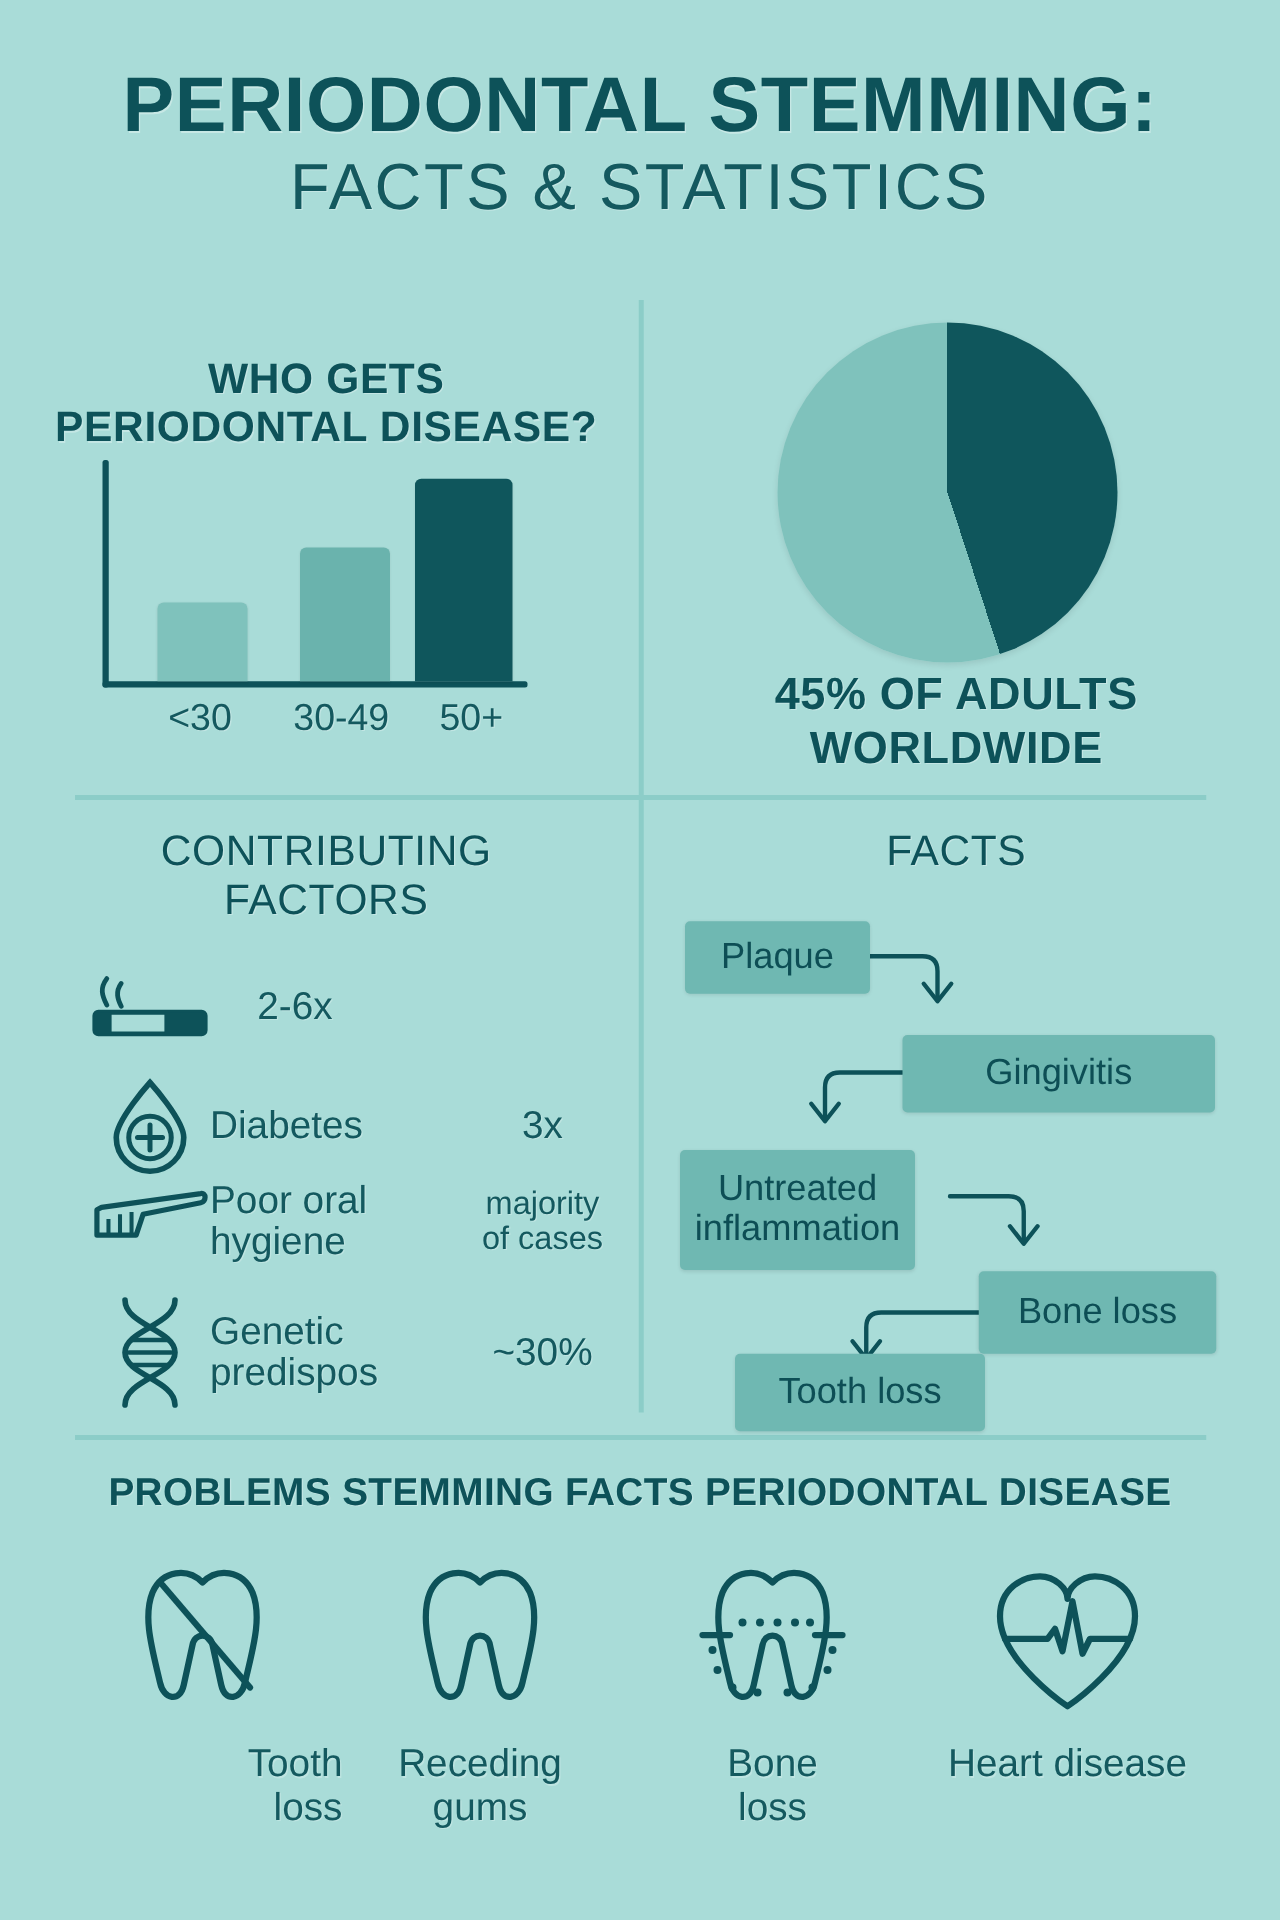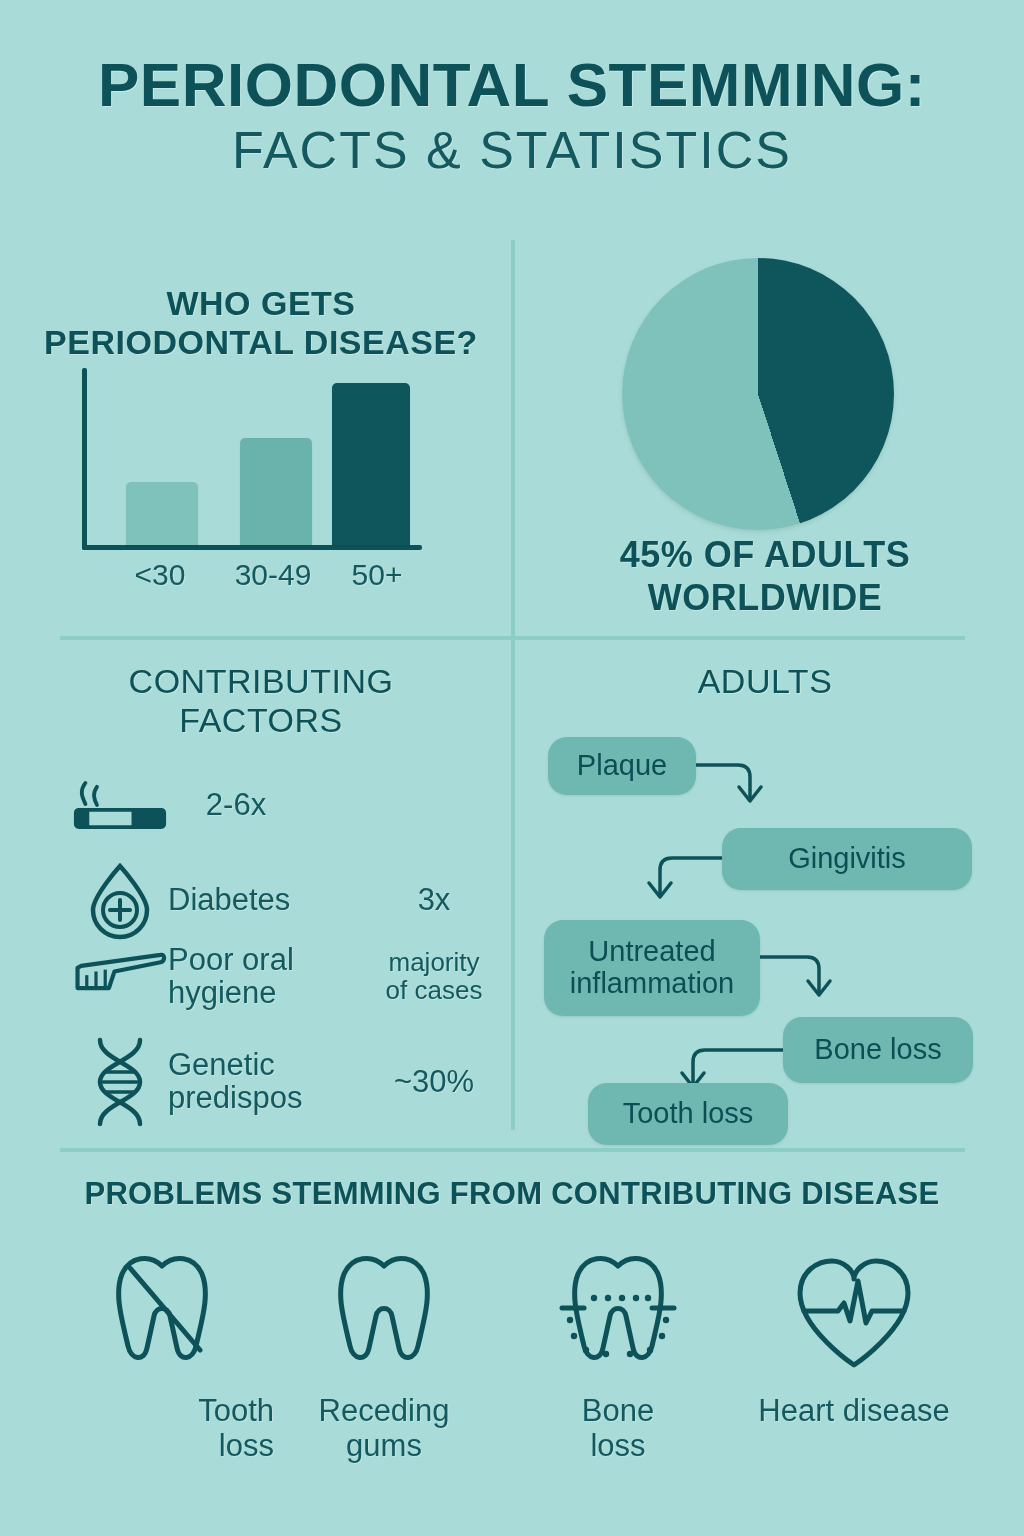--- a/index.html
+++ b/index.html
@@ -62,21 +62,21 @@
   .factor-row{position:absolute;left:0;width:430px;display:flex;align-items:center;}
   .factor-icon{width:96px;flex:0 0 96px;display:flex;align-items:center;justify-content:center;}
   .factor-name{flex:1;font-size:31px;color:#14595f;line-height:1.06;text-shadow:1px 1px 0 rgba(255,255,255,.25);}
   .factor-val{width:136px;flex:0 0 136px;text-align:center;font-size:31px;color:#14595f;
               line-height:1.06;text-shadow:1px 1px 0 rgba(255,255,255,.25);}
   .factor-val.small{font-size:26px;}
 
   
   .flow{position:absolute;left:520px;top:725px;width:490px;height:400px;}
   .flow-box{
-    position:absolute;background:#6fb8b2;border-radius:19px;
+    position:absolute;background:#6fb8b2;border-radius:4px;
     display:flex;align-items:center;justify-content:center;
     color:#0d4e55;font-size:29px;line-height:1.1;text-align:center;
     box-shadow:0 1px 3px rgba(0,0,0,.10);
     padding:0 14px;box-sizing:border-box;
   }
   .flow-svg{position:absolute;left:0;top:0;width:490px;height:400px;pointer-events:none;}
 
   
   .problems-head{
     position:absolute;left:0;top:1176px;width:1024px;text-align:center;
@@ -186,48 +186,48 @@
           <line x1="24" y1="58" x2="52" y2="58" stroke="#0d5259" stroke-width="3.5" stroke-linecap="round"></line>
         </svg>
       </div>
       <div class="factor-name" style="white-space:pre-line;">Genetic
 predispos</div>
       <div class="factor-val">~30%</div>
     </div>
   </div>
 
   <div class="quad-head" style="left:520px;top:662px;width:490px;font-size:34px;font-weight:400;">
-    <div>ADULTS</div>
+    <div>FACTS</div>
   </div>
 
   <div class="flow">
     <svg class="flow-svg" viewBox="0 0 490 400">
 
       <path d="M175 40 L218 40 Q230 40 230 52 L230 72" fill="none" stroke="#0d5259" stroke-width="3.5" stroke-linecap="round"></path>
       <path d="M219 62 L230 76 L241 62" fill="none" stroke="#0d5259" stroke-width="3.5" stroke-linecap="round" stroke-linejoin="round"></path>
 
       <path d="M202 133 L152 133 Q140 133 140 145 L140 168" fill="none" stroke="#0d5259" stroke-width="3.5" stroke-linecap="round"></path>
       <path d="M129 158 L140 172 L151 158" fill="none" stroke="#0d5259" stroke-width="3.5" stroke-linecap="round" stroke-linejoin="round"></path>
 
       <path d="M240 232 L287 232 Q299 232 299 244 L299 266" fill="none" stroke="#0d5259" stroke-width="3.5" stroke-linecap="round"></path>
       <path d="M288 256 L299 270 L310 256" fill="none" stroke="#0d5259" stroke-width="3.5" stroke-linecap="round" stroke-linejoin="round"></path>
 
       <path d="M263 325 L185 325 Q173 325 173 337 L173 358" fill="none" stroke="#0d5259" stroke-width="3.5" stroke-linecap="round"></path>
       <path d="M162 348 L173 362 L184 348" fill="none" stroke="#0d5259" stroke-width="3.5" stroke-linecap="round" stroke-linejoin="round"></path>
     </svg>
 
     <div class="flow-box" style="left:28px;top:12px;width:148px;height:58px;">Plaque</div>
     <div class="flow-box" style="left:202px;top:103px;width:250px;height:62px;">Gingivitis</div>
-    <div class="flow-box" style="left:24px;top:195px;width:216px;height:96px;white-space:pre-line;">Untreated
+    <div class="flow-box" style="left:24px;top:195px;width:188px;height:96px;white-space:pre-line;">Untreated
 inflammation</div>
     <div class="flow-box" style="left:263px;top:292px;width:190px;height:66px;">Bone loss</div>
     <div class="flow-box" style="left:68px;top:358px;width:200px;height:62px;">Tooth loss</div>
   </div>
 
-  <div class="problems-head">PROBLEMS STEMMING FROM CONTRIBUTING DISEASE</div>
+  <div class="problems-head">PROBLEMS STEMMING FACTS PERIODONTAL DISEASE</div>
 
   <div class="problem-cell" style="left:50px;">
     <div class="problem-icon">
       <svg width="112" height="128" viewBox="0 0 112 128">
         <path d="M56 16 C44 4, 24 6, 16 24 C8 44, 16 70, 22 96 C25 110, 38 112, 41 98 L48 66 C50 56, 62 56, 64 66 L71 98 C74 112, 87 110, 90 96 C96 70, 104 44, 96 24 C88 6, 68 4, 56 16 Z" fill="none" stroke="#0d5259" stroke-width="5" stroke-linejoin="round"></path>
         <line x1="24" y1="18" x2="94" y2="100" stroke="#0d5259" stroke-width="5" stroke-linecap="round"></line>
       </svg>
     </div>
     <div class="problem-label" style="white-space:pre-line;text-align:right;">Tooth
 loss</div>

